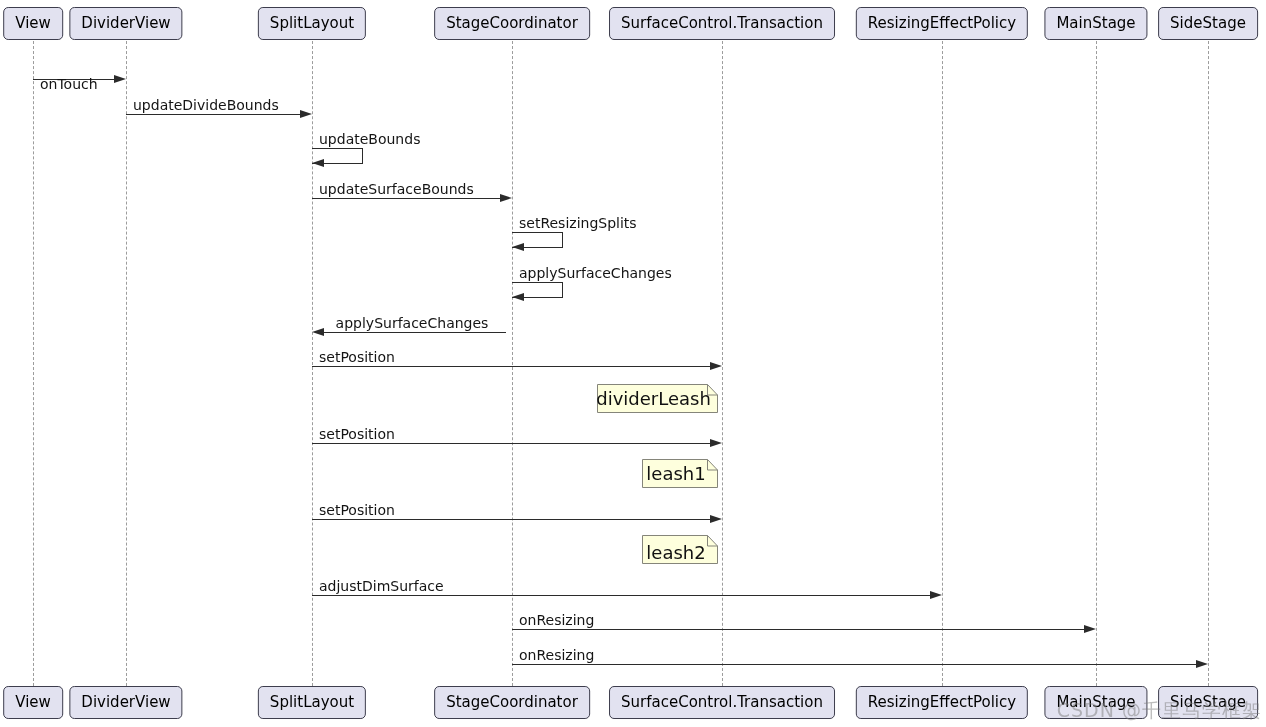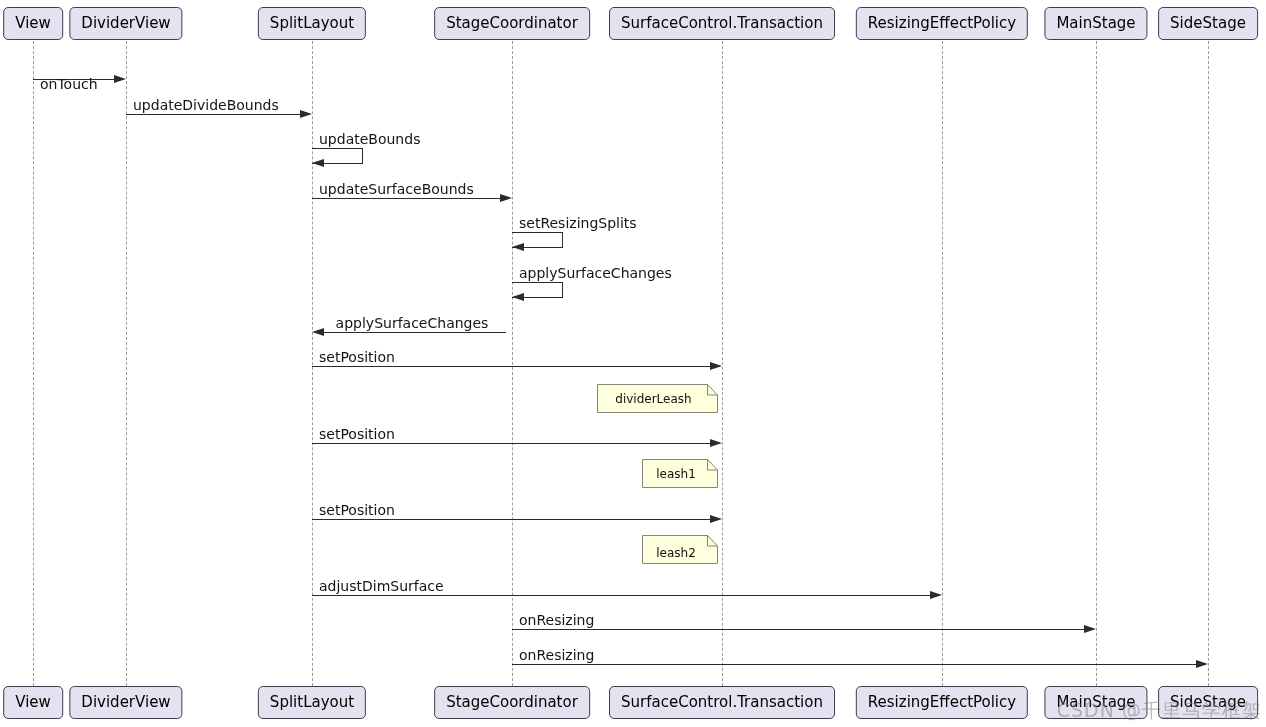--- a/index.html
+++ b/index.html
@@ -70,21 +70,21 @@
     position: absolute;
     display: flex;
     align-items: center;
     justify-content: center;
     z-index: 3;
   }
   .note svg { position: absolute; left: 0; top: 0; }
   .note-text {
     position: relative;
     z-index: 1;
-    font-size: 12px;
+    font-size: 18px;
     color: #111111;
     white-space: nowrap;
     padding-right: 8px;
   }
   .watermark {
     position: absolute;
     top: 698px;
     right: 4px;
     font-size: 19px;
     color: rgba(125, 125, 125, 0.5);

